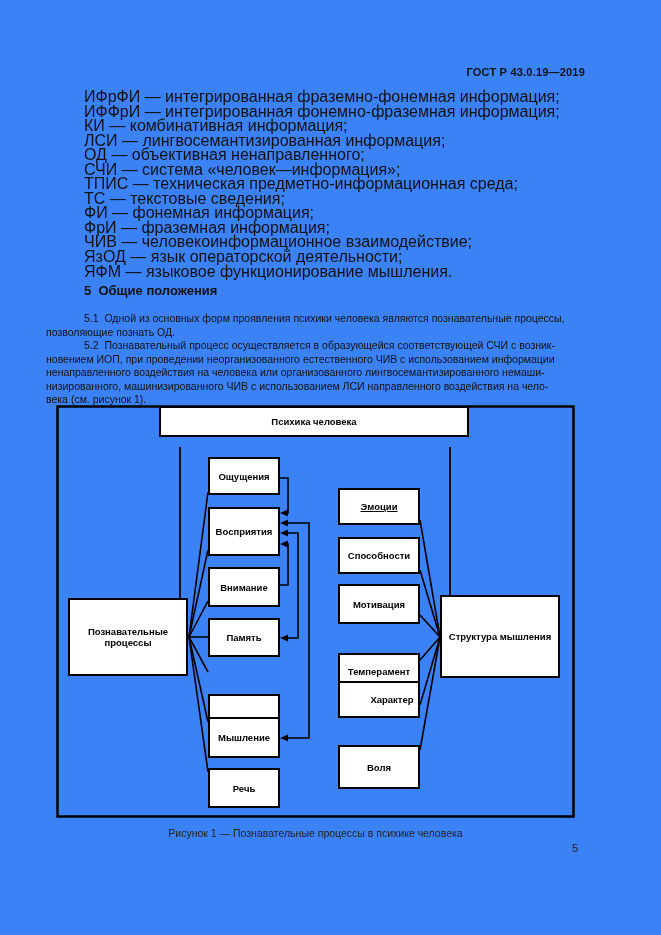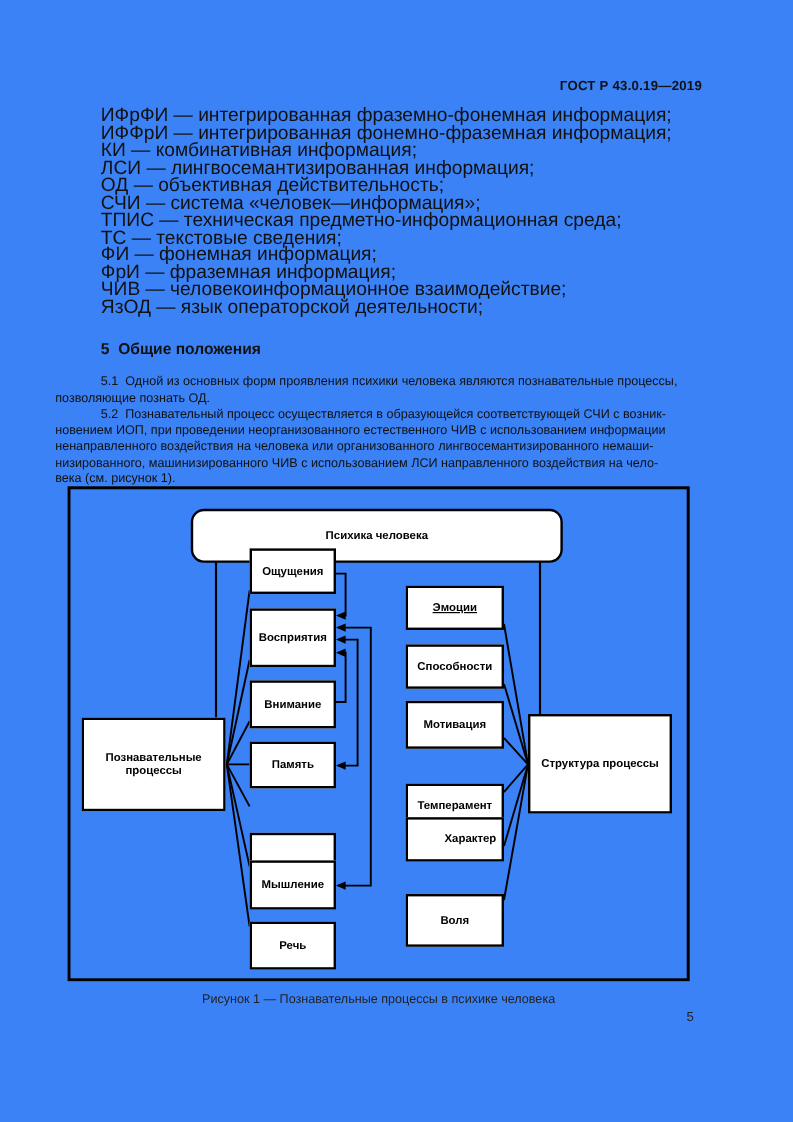--- a/index.html
+++ b/index.html
@@ -45,21 +45,21 @@
   .figure-frame svg{position:absolute;left:0;top:0;}
 
   .node{
     position:absolute;box-sizing:border-box;
     border:2px solid #000;background:#fff;
     display:flex;align-items:center;justify-content:center;
     font-size:9.5px;font-weight:bold;text-align:center;
     line-height:11px;color:#000;
     padding:1px 2px;
   }
-  .node-top{left:103px;top:19px;width:310px;height:45px;border-width:2px;border-radius:11px;}
+  .node-top{left:103px;top:1px;width:310px;height:31px;border-width:2px;}
   .node-big-left{left:12px;top:193px;width:120px;height:78px;}
   .node-big-right{left:384px;top:190px;width:120px;height:83px;}
   .lcol{left:152px;width:72px;}
   .rcol{left:282px;width:82px;}
 
   .figure-caption{
     position:absolute;left:56px;top:827px;width:519px;
     text-align:center;font-size:10.5px;color:#222;
   }
   .page-number{
@@ -72,28 +72,29 @@
 
 <div class="page">
 
   <div class="doc-header">ГОСТ Р 43.0.19—2019</div>
 
   <div class="abbr-list">
     <div class="abbr-line">ИФрФИ — интегрированная фраземно-фонемная информация;</div>
     <div class="abbr-line">ИФФрИ — интегрированная фонемно-фраземная информация;</div>
     <div class="abbr-line">КИ — комбинативная информация;</div>
     <div class="abbr-line">ЛСИ — лингвосемантизированная информация;</div>
-    <div class="abbr-line">ОД — объективная действительность;</div>
+    <div class="abbr-line">ОД — объективная ненаправленного;</div>
     <div class="abbr-line">СЧИ — система «человек—информация»;</div>
     <div class="abbr-line">ТПИС — техническая предметно-информационная среда;</div>
     <div class="abbr-line">ТС — текстовые сведения;</div>
     <div class="abbr-line">ФИ — фонемная информация;</div>
     <div class="abbr-line">ФрИ — фраземная информация;</div>
     <div class="abbr-line">ЧИВ — человекоинформационное взаимодействие;</div>
     <div class="abbr-line">ЯзОД — язык операторской деятельности;</div>
+    <div class="abbr-line">ЯФМ — языковое функционирование мышления.</div>
   </div>
 
   <div class="section-heading">5  Общие положения</div>
 
   <div class="para para-51">5.1  Одной из основных форм проявления психики человека являются познавательные процессы,
 позволяющие познать ОД.</div>
   <div class="para para-52">5.2  Познавательный процесс осуществляется в образующейся соответствующей СЧИ с возник-
 новением ИОП, при проведении неорганизованного естественного ЧИВ с использованием информации
 ненаправленного воздействия на человека или организованного лингвосемантизированного немаши-
 низированного, машинизированного ЧИВ с использованием ЛСИ направленного воздействия на чело-
@@ -138,21 +139,21 @@
         <polygon points="224,128 232,124.5 232,131.5"></polygon>
         <polygon points="224,233 232,229.5 232,236.5"></polygon>
         <polygon points="224,118 232,114.5 232,121.5"></polygon>
         <polygon points="224,333 232,329.5 232,336.5"></polygon>
       </g>
     </svg>
 
     <div class="node node-top">Психика человека</div>
 
     <div class="node node-big-left">Познавательные процессы</div>
-    <div class="node node-big-right">Структура процессы</div>
+    <div class="node node-big-right">Структура мышления</div>
 
     <div class="node lcol" style="top:52px;height:38px;">Ощущения</div>
     <div class="node lcol" style="top:102px;height:49px;">Восприятия</div>
     <div class="node lcol" style="top:162px;height:40px;">Внимание</div>
     <div class="node lcol" style="top:213px;height:39px;">Память</div>
     <div class="node lcol" style="top:262px;height:56px;margin-top:27px;">Воображение</div>
     <div class="node lcol" style="top:312px;height:41px;">Мышление</div>
     <div class="node lcol" style="top:363px;height:40px;">Речь</div>
 
     <div class="node rcol" style="top:83px;height:37px;text-decoration:underline;">Эмоции</div>

